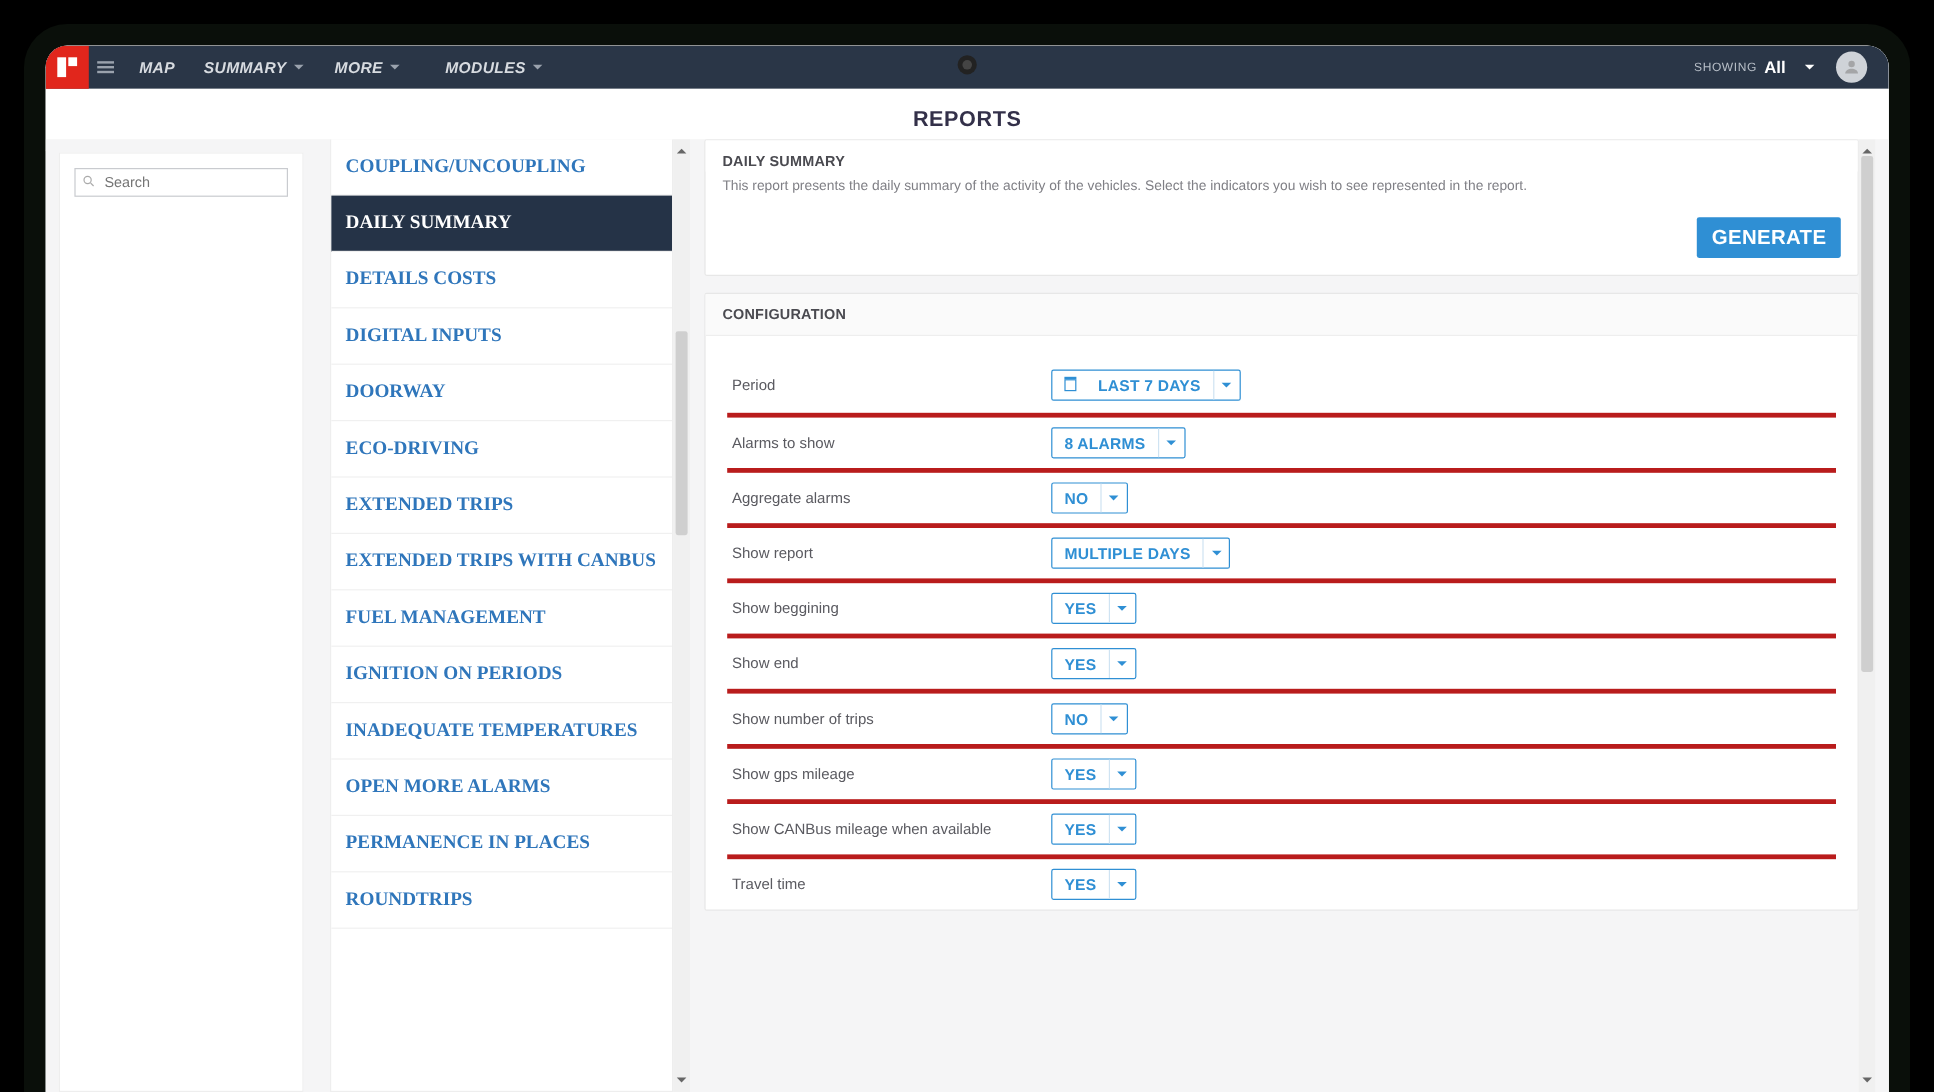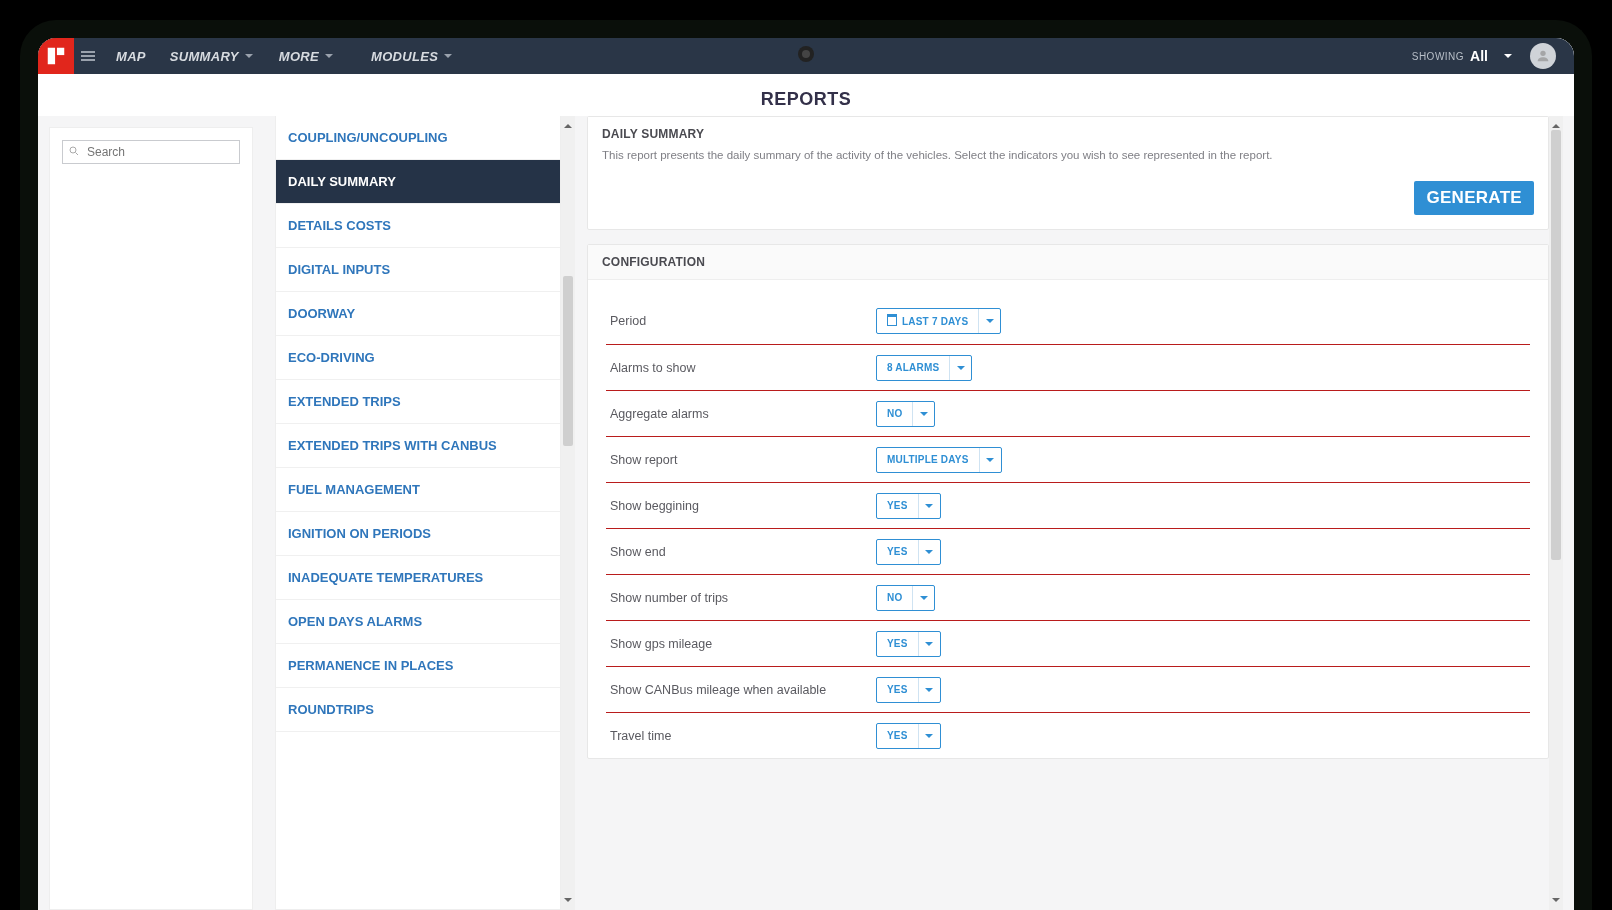--- a/index.html
+++ b/index.html
@@ -68,44 +68,44 @@
   
   .cols { flex:1; display:flex; margin:0 11px 0 11px; overflow:hidden;}
   .sidebar-wrap { width:300px; position:relative; display:flex;}
   .sidebar { flex:1; background:#fff; border:1px solid #eee; border-top:none; overflow-y:hidden;}
   .side-scroll { width:14px; background:#f0f0f0; position:relative;}
   .side-scroll .arrow-up, .side-scroll .arrow-down { position:absolute; left:3px; width:0;height:0; border:4px solid transparent;}
   .side-scroll .arrow-up { top:4px; border-bottom-color:#666;}
   .side-scroll .arrow-down { bottom:4px; border-top-color:#666;}
   .side-scroll .thumb { position:absolute; left:2px; right:2px; top:160px; height:170px; background:#cfcfcf; border-radius:2px;}
   
-  .side-item { padding:14px 12px; font-size:13px; font-weight:600; color:#2f76bb; border-bottom:1px solid #f0f0f0; cursor:pointer;}
+  .side-item { padding:14px 12px; font-size:16px; font-weight:600; color:#2f76bb; border-bottom:1px solid #f0f0f0; cursor:pointer;font-family:Liberation Serif, serif;}
   .side-item.active { background:#253347; color:#fff;}
   
   .main { flex:1; display:flex; overflow:hidden;}
   .main-inner { flex:1; overflow:hidden; padding-left:12px;}
   .main-scroll { width:14px; background:#f0f0f0; position:relative;}
   .main-scroll .arrow-up, .main-scroll .arrow-down { position:absolute; left:3px; width:0;height:0; border:4px solid transparent;}
   .main-scroll .arrow-up { top:4px; border-bottom-color:#666;}
   .main-scroll .arrow-down { bottom:4px; border-top-color:#666;}
   .main-scroll .thumb { position:absolute; left:2px; right:2px; top:14px; height:430px; background:#cfcfcf; border-radius:2px;}
   
   .panel { background:#fff; border:1px solid #e7e7e7; border-radius:2px; margin-bottom:14px;}
   .panel-head { padding:10px 14px; border-bottom:1px solid #eee; background:#fafafa;}
   .panel-head .ttl { font-size:12px; font-weight:700; color:#4a4a50; letter-spacing:.2px;}
   .panel-desc { padding:6px 14px 10px; font-size:11.5px; color:#7f7f85;}
   .panel-foot { padding:10px 14px 14px; display:flex; justify-content:flex-end;}
   .btn-primary { background:#2f8fd4; color:#fff; border:none; padding:7px 12px; font-size:17px; font-weight:700; letter-spacing:.3px; border-radius:2px; cursor:pointer;}
   
   .cfg-body { padding:18px 18px 0;}
-  .cfg-row { display:flex; align-items:center; height:46px; border-top:1px solid #b91c1c;}
+  .cfg-row { display:flex; align-items:center; height:46px; border-top:4px solid #b91c1c;}
   .cfg-row:first-child { border-top:none;}
   .cfg-label { width:270px; font-size:12.5px; color:#5a5a60; padding-left:4px;}
   .dd { border:1px solid #2f8fd4; border-radius:2px; display:inline-flex; align-items:center; cursor:pointer; height:26px;}
-  .dd .dd-text { padding:0 10px; font-size:10px; font-weight:600; color:#2f8fd4; letter-spacing:.2px; display:flex; align-items:center; gap:5px;}
+  .dd .dd-text { padding:0 10px; font-size:13px; font-weight:600; color:#2f8fd4; letter-spacing:.2px; display:flex; align-items:center; gap:18px;}
   .dd .dd-caret { width:22px; border-left:1px solid #cfe3f2; height:100%; display:flex; align-items:center; justify-content:center;}
   .dd .dd-caret span { border:4px solid transparent; border-top-color:#2f8fd4; margin-top:4px;}
   .cal-icon { display:inline-block; width:10px;height:10px; border:1px solid #2f8fd4; position:relative;}
   .cal-icon::before{content:"";position:absolute;left:-1px;right:-1px;top:-3px;height:2px;background:#2f8fd4;}
 </style>
 </head>
 <body>
 
 <div class="device">
   <div class="camera"></div>
@@ -173,21 +173,21 @@
               <div class="side-item active">DAILY SUMMARY</div>
               <div class="side-item">DETAILS COSTS</div>
               <div class="side-item">DIGITAL INPUTS</div>
               <div class="side-item">DOORWAY</div>
               <div class="side-item">ECO-DRIVING</div>
               <div class="side-item">EXTENDED TRIPS</div>
               <div class="side-item">EXTENDED TRIPS WITH CANBUS</div>
               <div class="side-item">FUEL MANAGEMENT</div>
               <div class="side-item">IGNITION ON PERIODS</div>
               <div class="side-item">INADEQUATE TEMPERATURES</div>
-              <div class="side-item">OPEN DAYS ALARMS</div>
+              <div class="side-item">OPEN MORE ALARMS</div>
               <div class="side-item">PERMANENCE IN PLACES</div>
               <div class="side-item">ROUNDTRIPS</div>
             </div>
           <div class="side-scroll">
             <div class="arrow-up"></div>
             <div class="thumb"></div>
             <div class="arrow-down"></div>
           </div>
         </div>
 

